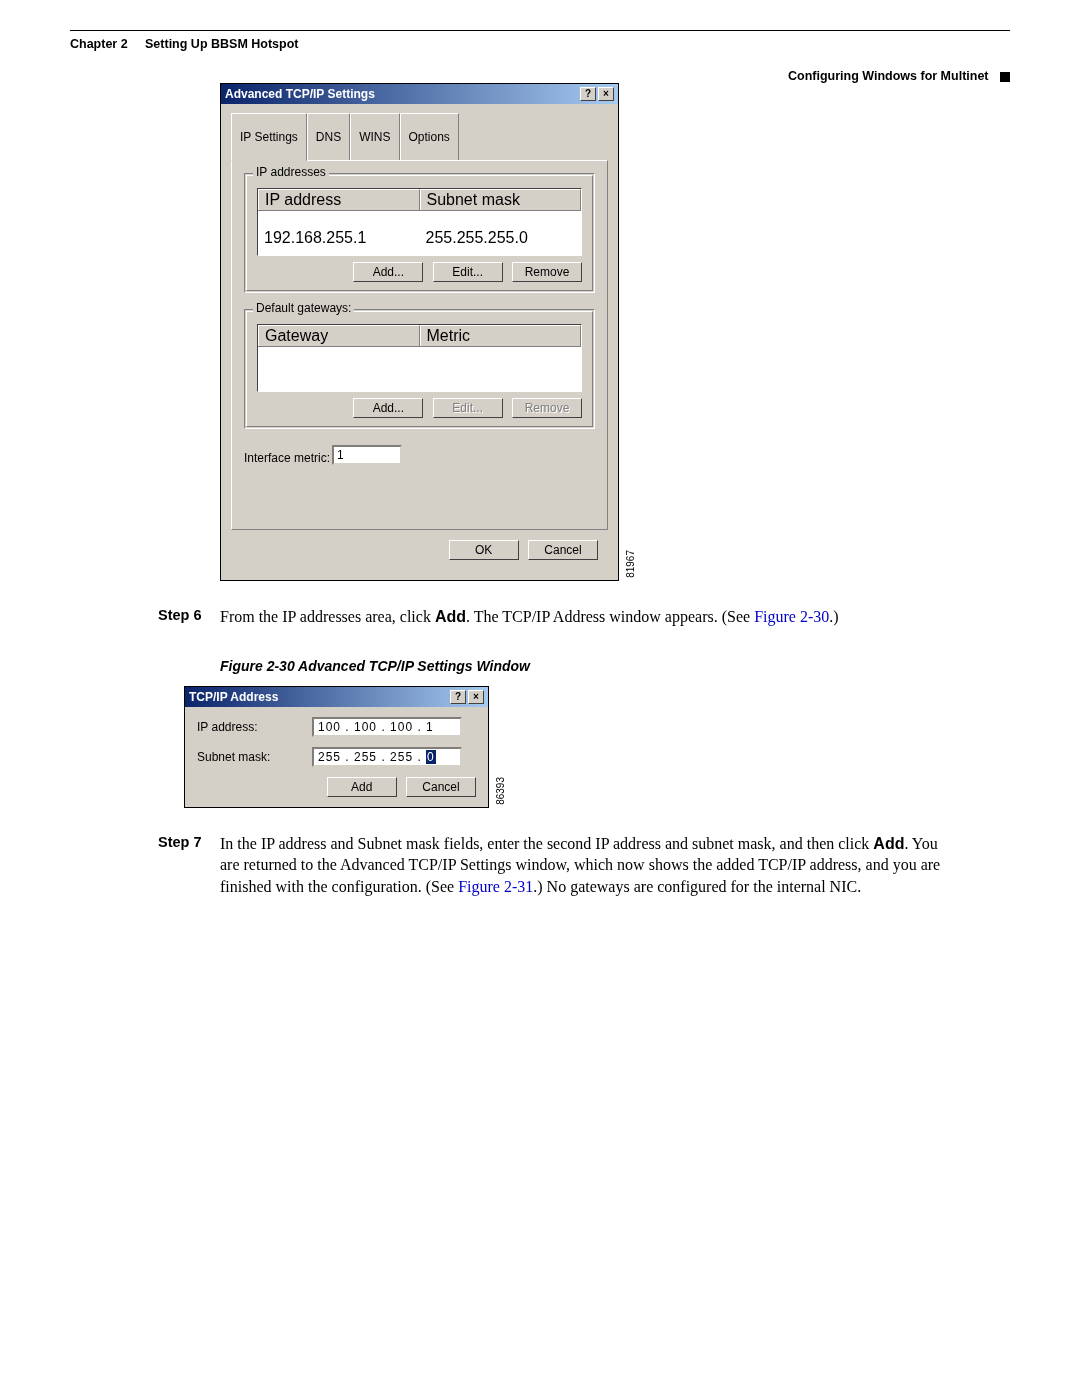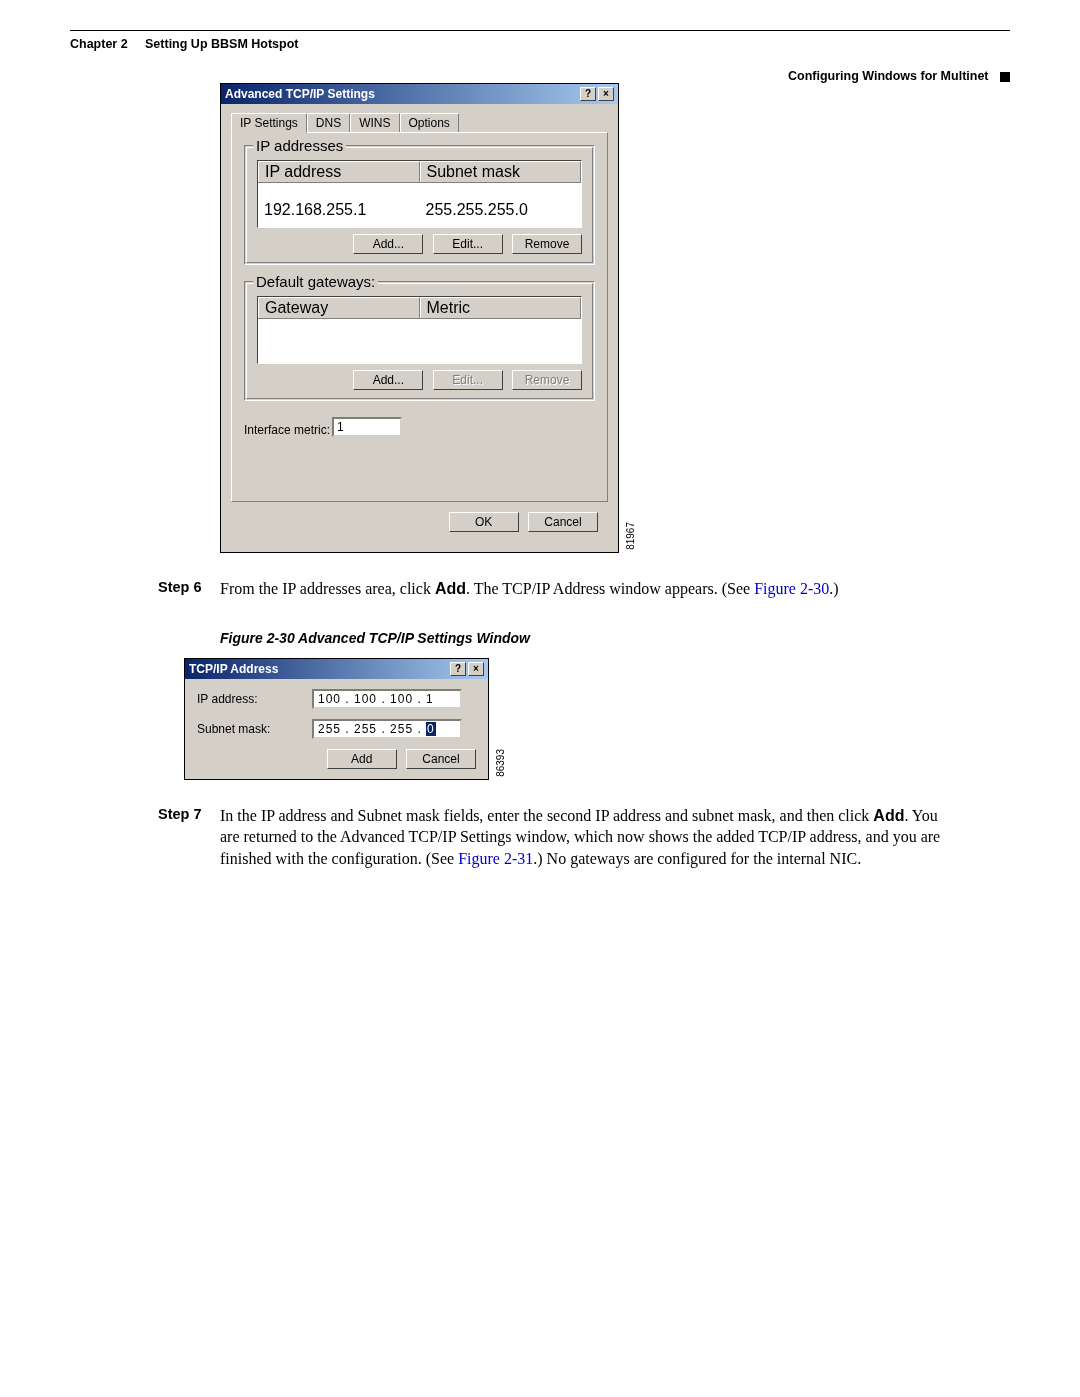--- a/index.html
+++ b/index.html
@@ -80,21 +80,21 @@
     font-weight: bold;
     font-family: Arial, sans-serif;
   }
   .dialog-body { padding: 8px 10px 10px 10px; }
   .tabstrip { display: flex; margin-bottom: 0; position: relative; }
   .tab {
     border: 1px solid #fff;
     border-right-color: #808080;
     border-bottom: none;
     background: #d4d0c8;
-    padding: 2px 8px;
+    padding: 16px 8px;
     font-size: 12px;
     margin-right: 0;
     position: relative;
     top: 1px;
   }
   .tab.active { border-bottom: 1px solid #d4d0c8; z-index: 2; }
   .tabpanel {
     border: 1px solid #fff;
     border-right-color: #808080;
     border-bottom-color: #808080;
@@ -118,21 +118,21 @@
     border: 1px solid #fff;
     border-right-color: #808080;
     border-bottom-color: #808080;
     pointer-events: none;
   }
   .group-legend {
     position: absolute;
     top: -9px; left: 8px;
     background: #d4d0c8;
     padding: 0 3px;
-    font-size: 15px;
+    font-size: 12px;
     z-index: 3;
   }
   .listbox {
     background: #fff;
     border: 1px solid #808080;
     border-top-color: #404040;
     border-left-color: #404040;
     border-right-color: #fff;
     border-bottom-color: #fff;
     height: 68px;

